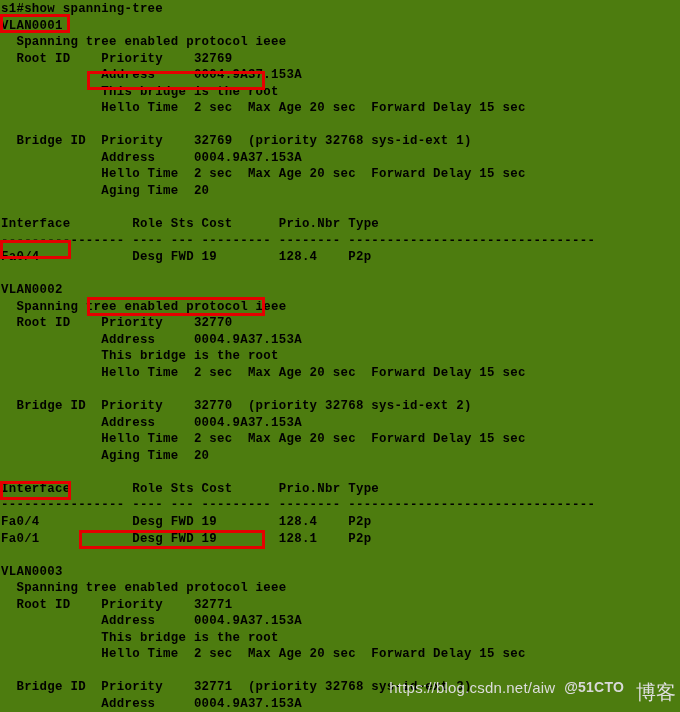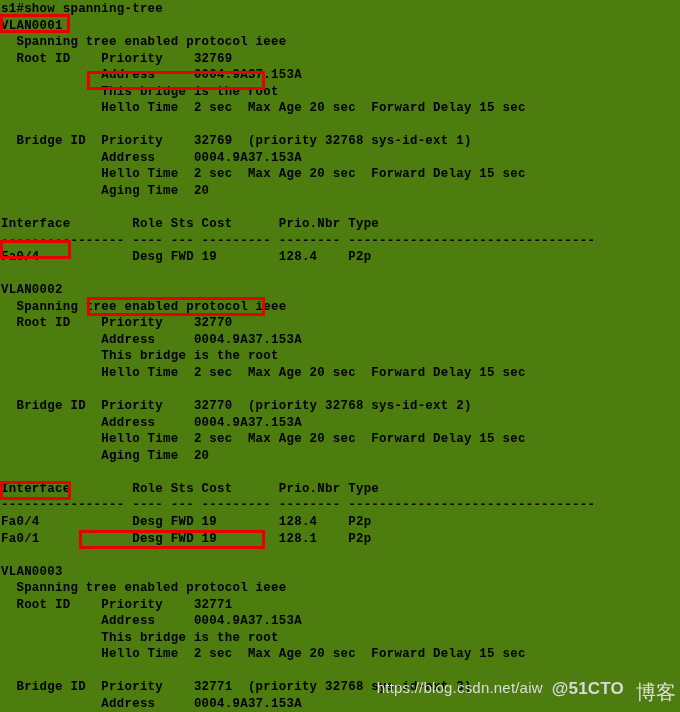--- a/index.html
+++ b/index.html
@@ -58,21 +58,21 @@
     margin-left: 37px;
   }
   #watermark .wm-url {
     font-family: "Liberation Sans", sans-serif;
     font-size: 15px;
     color: #dcdcdc;
     letter-spacing: 0.2px;
   }
   #watermark .wm-brand {
     font-family: "Liberation Sans", sans-serif;
-    font-size: 17px;
+    font-size: 14px;
     font-weight: 700;
     color: #d9d9d9;
     letter-spacing: 0.2px;
     margin-left: -2px;
   }
   #watermark .wm-cn {
     font-family: "DejaVu Sans", sans-serif;
     font-size: 20px;
     color: #dedede;
     margin-left: 1px;

